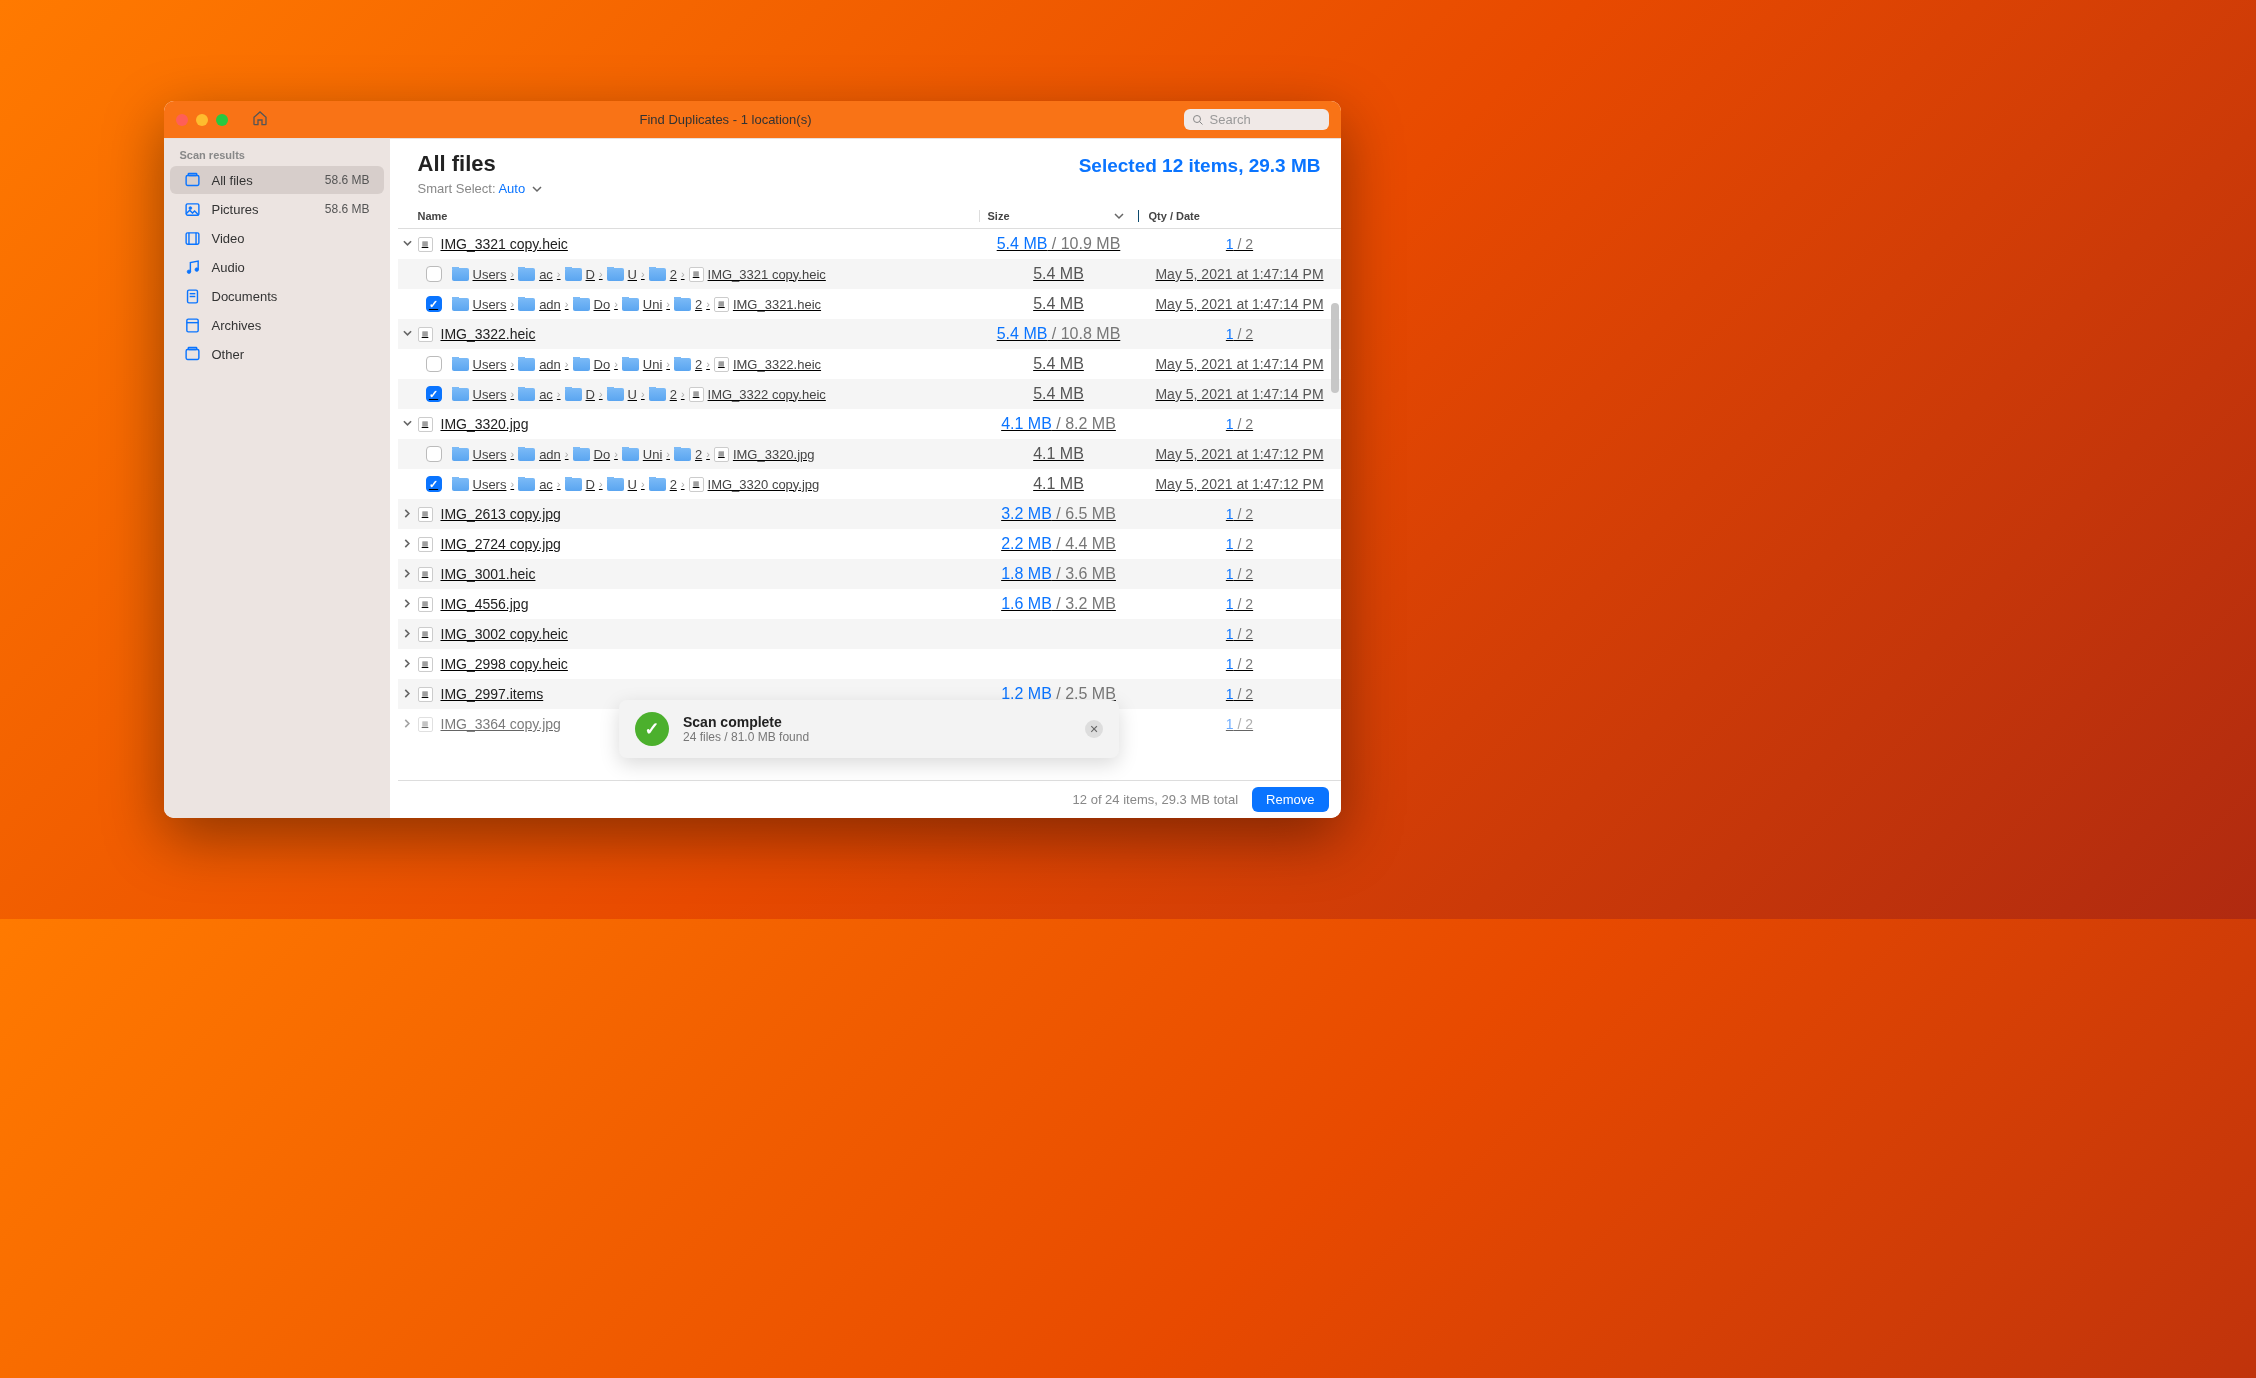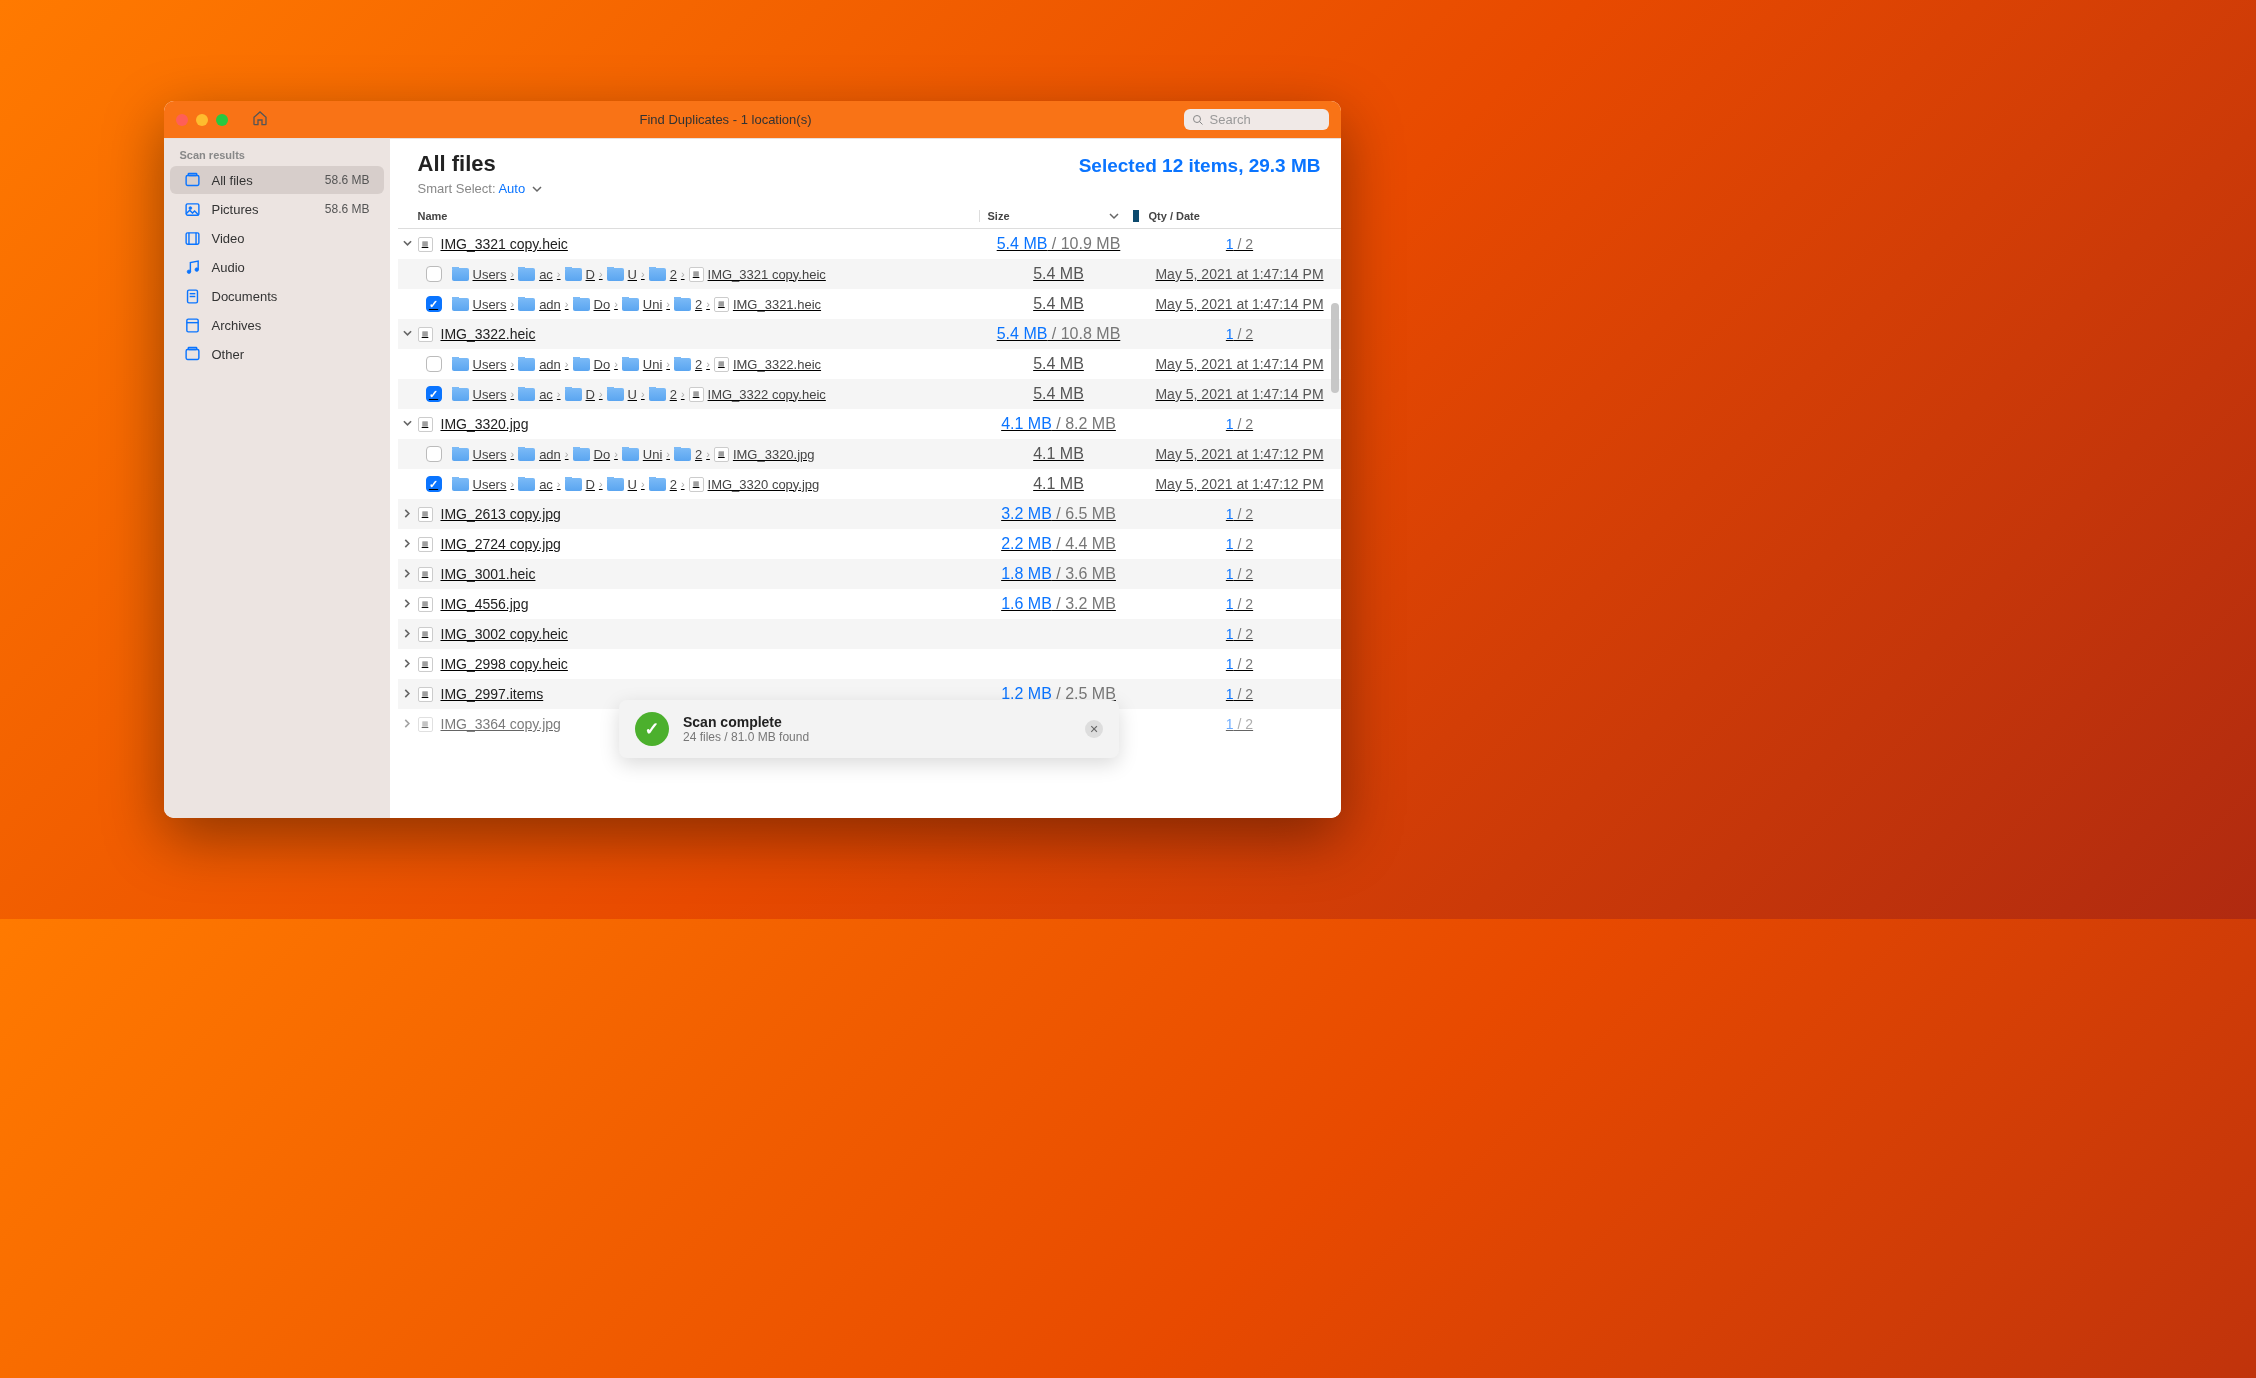--- a/index.html
+++ b/index.html
@@ -66,21 +66,21 @@
 .header-title { font-size: 22px; font-weight: 700; color: #222; }
 .smart-select { font-size: 13px; color: #888; margin-top: 4px; }
 .smart-select .val { color: #0a74ff; }
 .chev-down { display:inline-block; margin-left:3px; }
 .header-right { font-size: 19px; font-weight: 600; color: #0a74ff; margin-top: 4px; }
 .columns-header {
   display: flex; align-items: center; padding: 6px 0; border-bottom: 1px solid #ddd;
   font-size: 11px; font-weight: 600; color: #444;
 }
 .col-name { flex: 1; padding-left: 20px; }
-.col-size { width: 160px; text-align: center; position: relative; border-left: 1px solid #ddd; border-right: 6px solid #0c4a6e; padding: 0 8px; display:flex; align-items:center; }
+.col-size { width: 160px; text-align: center; position: relative; border-left: 1px solid #ddd; border-right: 1px solid #0c4a6e; padding: 0 8px; display:flex; align-items:center; }
 .col-size .sort-chev { margin-left: auto; margin-right: 6px; }
 .col-qty { width: 202px; padding-left: 10px; }
 .list { flex: 1; overflow-y: auto; text-decoration: underline; }
 .group-row, .file-row {
   display: flex; align-items: center; height: 30px;
 }
 .group-row .caret {
   width: 20px; text-align: center; color: #666; font-size: 11px;
 }
 .group-row .gname { flex: 1; display: flex; align-items: center; gap: 8px; font-size: 14px; color: #222; }
@@ -540,20 +540,24 @@
               </svg></span>
             <span class="gname">
               <span class="file-thumb">▦</span>
               <span>IMG_3364 copy.jpg</span>
             </span>
             <span class="gsize"><span class="sel">975 KB</span><span class="tot"> / 2 MB</span></span>
             <span class="gqty"><span class="sel">1</span><span class="tot"> / 2</span></span>
           </div>
         </div>
 
+      <div class="footer">
+        <div class="footer-text">12 of 24 items, 29.3 MB total</div>
+        <button class="remove-btn">Remove</button>
+      </div>
 
       <div class="toast">
         <div class="circ">✓</div>
         <div class="tcontent">
           <div class="ttitle">Scan complete</div>
           <div class="tsub">24 files / 81.0 MB found</div>
         </div>
         <div class="tclose">✕</div>
       </div>
 

